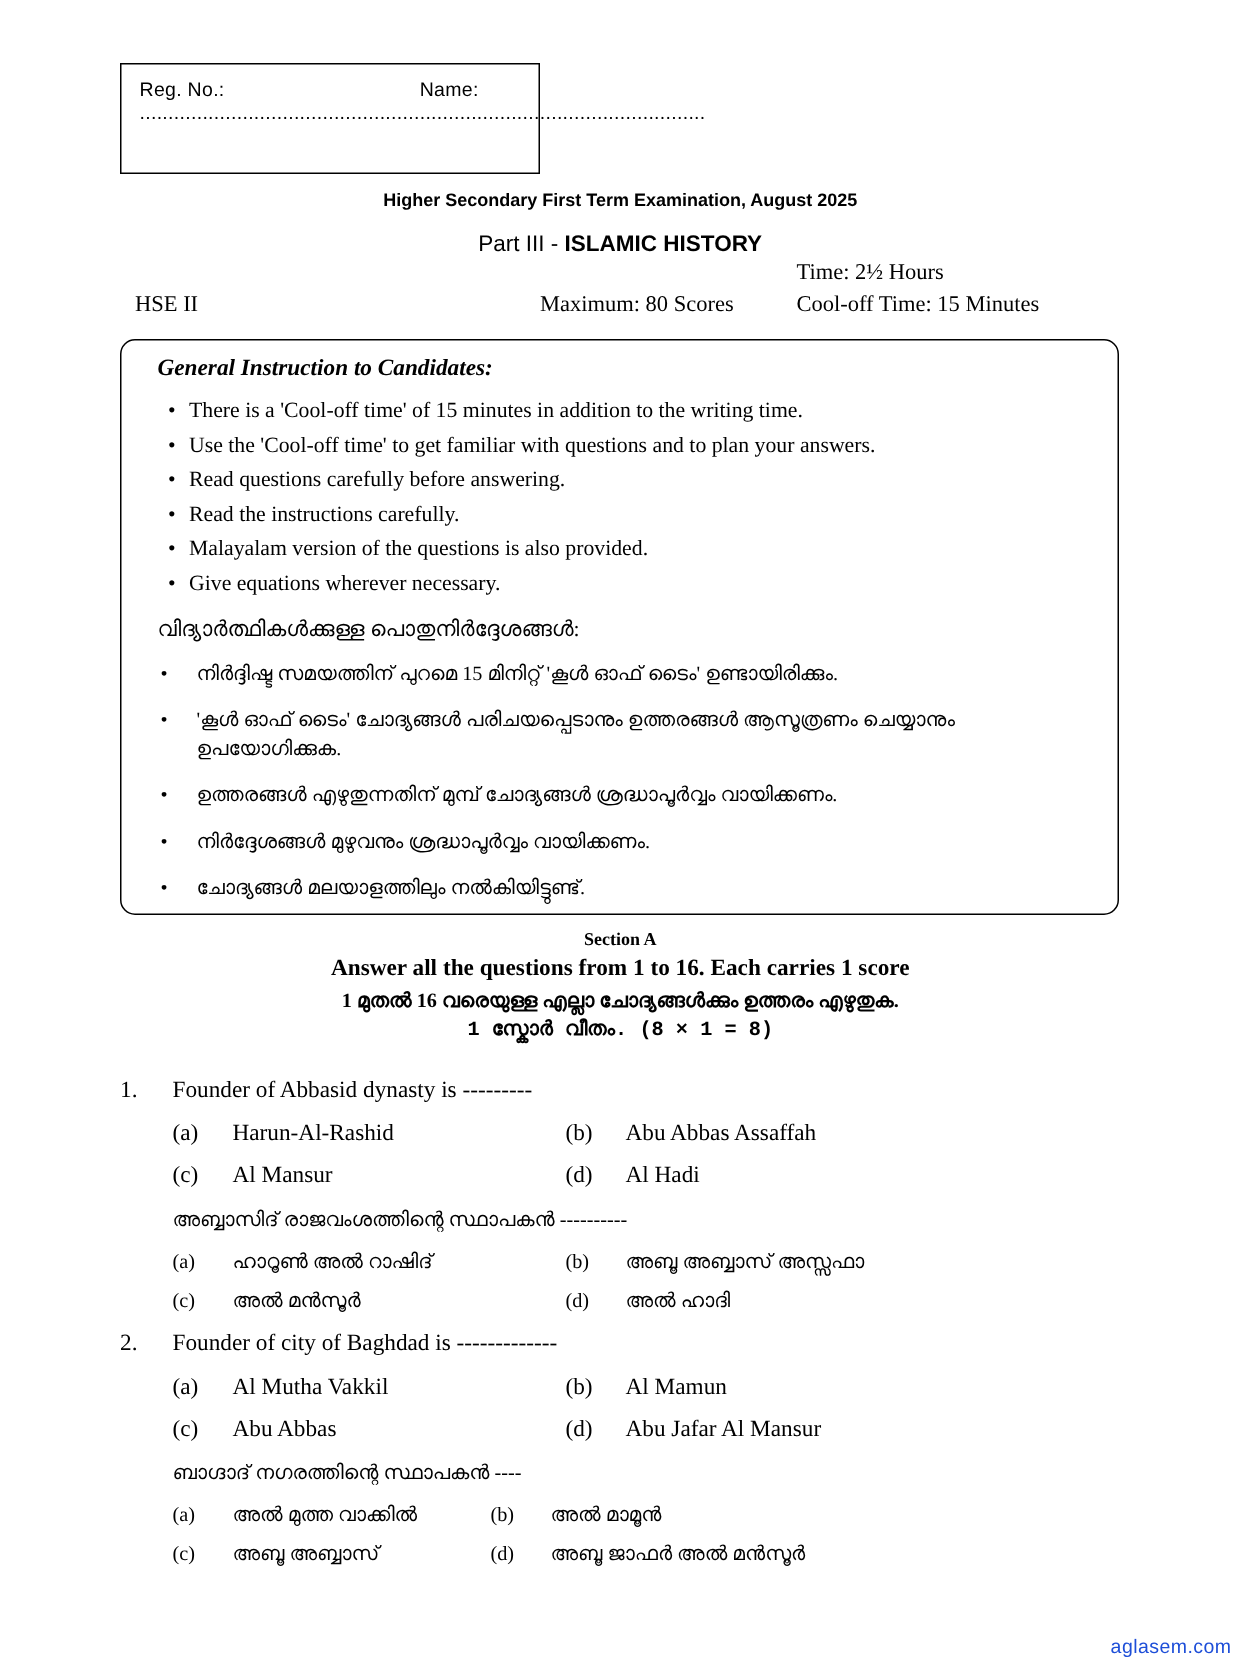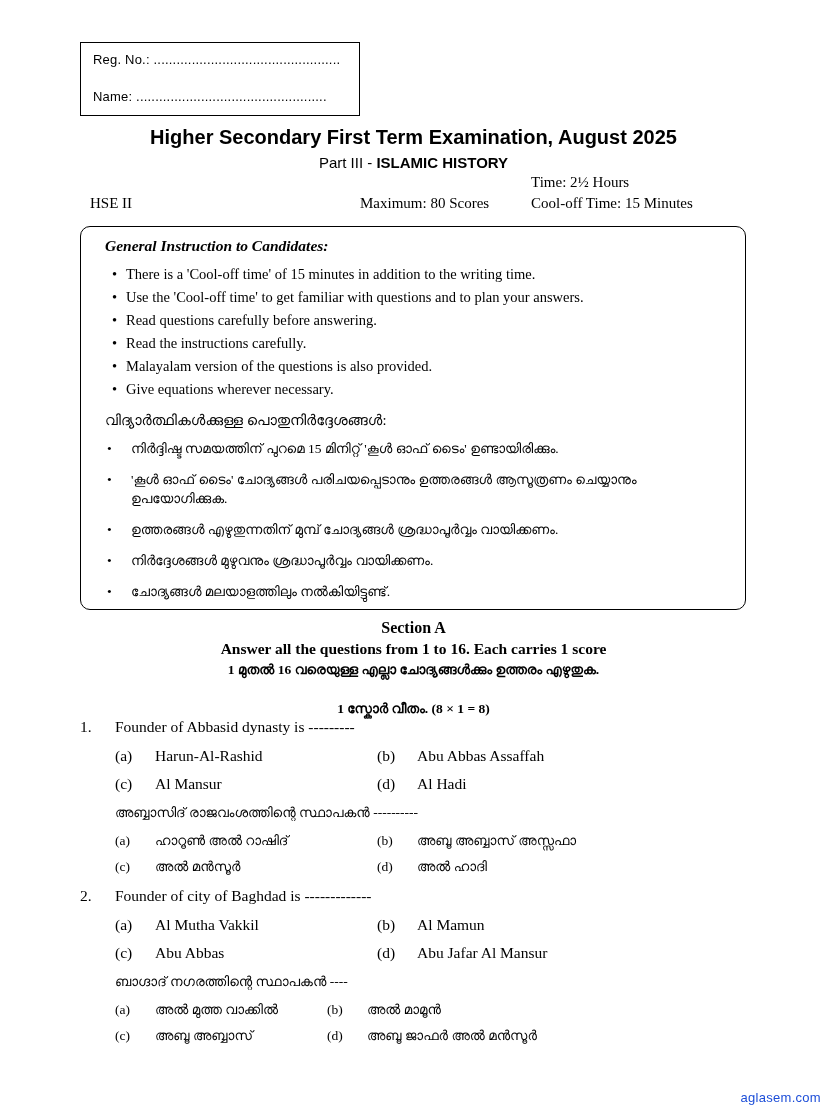--- a/index.html
+++ b/index.html
@@ -18,31 +18,31 @@
   
   .reg-box {
     position: absolute;
     left: 80px; top: 42px;
     width: 280px; height: 74px;
     border: 1.6px solid #000;
     padding: 9px 12px 11px 12px;
     font-family: "Liberation Sans", sans-serif;
     font-size: 13px;
     display: flex;
-    flex-direction: column;
+    flex-direction: row;
     justify-content: space-between;
     letter-spacing: 0.2px;
   }
 
   
   .title {
     position: absolute; top: 126px; left: 0;
     width: 100%; text-align: center;
     font-family: "Liberation Sans", sans-serif;
-    font-weight: bold; font-size: 20px;
+    font-weight: bold; font-size: 12px;
   }
   .part-line {
     position: absolute; top: 154px; left: 0;
     width: 100%; text-align: center;
     font-family: "Liberation Sans", sans-serif;
     font-size: 15px;
   }
   .part-line .subject { font-weight: bold; }
   .meta-time { position: absolute; left: 531px; top: 174px; font-size: 15px; }
   .meta-hse  { position: absolute; left: 90px;  top: 195px; font-size: 15px; }
@@ -69,24 +69,24 @@
   .ml-list { margin-top: 10px; }
   .ml-item { display: flex; font-size: 13.5px; line-height: 19px; margin-bottom: 12px; }
   .ml-item:last-child { margin-bottom: 0; }
   .ml-item .bullet { width: 26px; padding-left: 2px; flex: none; }
 
   
   .section-a {
     position: absolute; top: 619px; left: 0;
     width: 100%; text-align: center; font-weight: bold;
   }
-  .section-a .line1 { font-size: 16px; }
+  .section-a .line1 { font-size: 12px; }
   .section-a .line2 { font-size: 15.5px; margin-top: 3px; }
   .section-a .line3 { font-size: 13.5px; margin-top: 4px; }
-  .section-a .line4 { font-size: 13.5px; margin-top: 23px; }
+  .section-a .line4 { font-size: 13.5px; margin-top: 4px; font-family: Liberation Mono, monospace; }
 
   
   .questions { position: absolute; left: 80px; top: 718px; width: 670px; }
   .q { margin-bottom: 8px; }
   .q-line { display: flex; font-size: 15.5px; margin-bottom: 11px; }
   .q-num { width: 35px; flex: none; }
   .opts {
     margin-left: 35px;
     display: grid;
     grid-template-columns: 262px auto;

